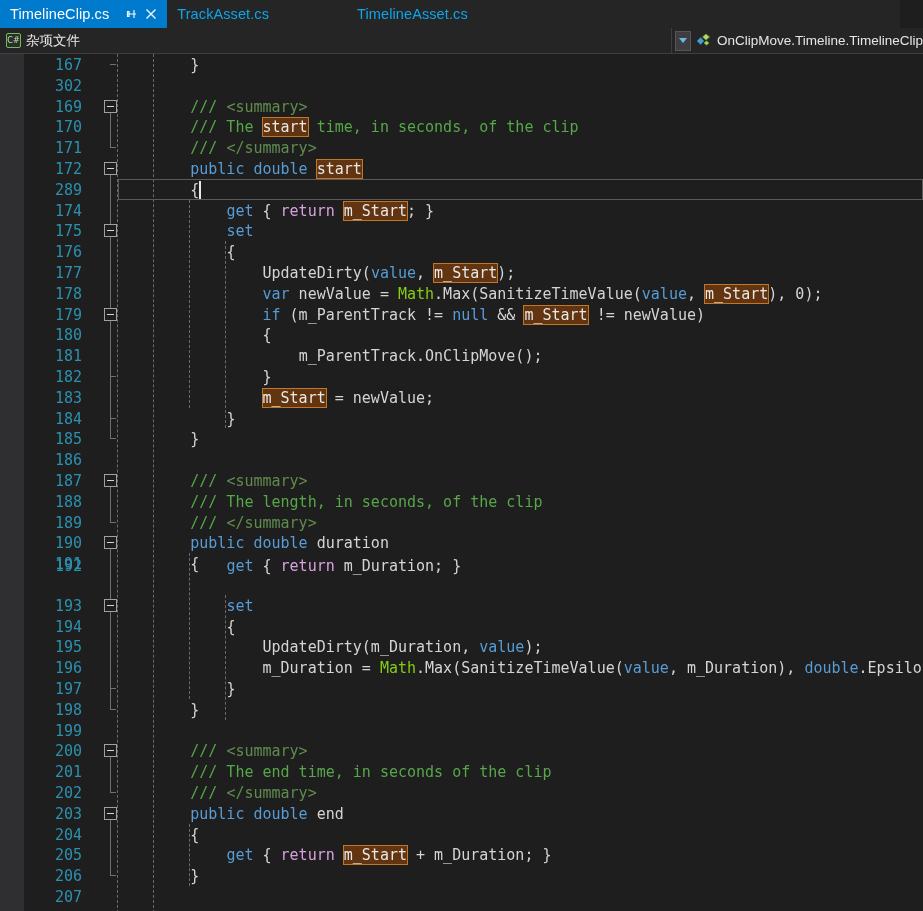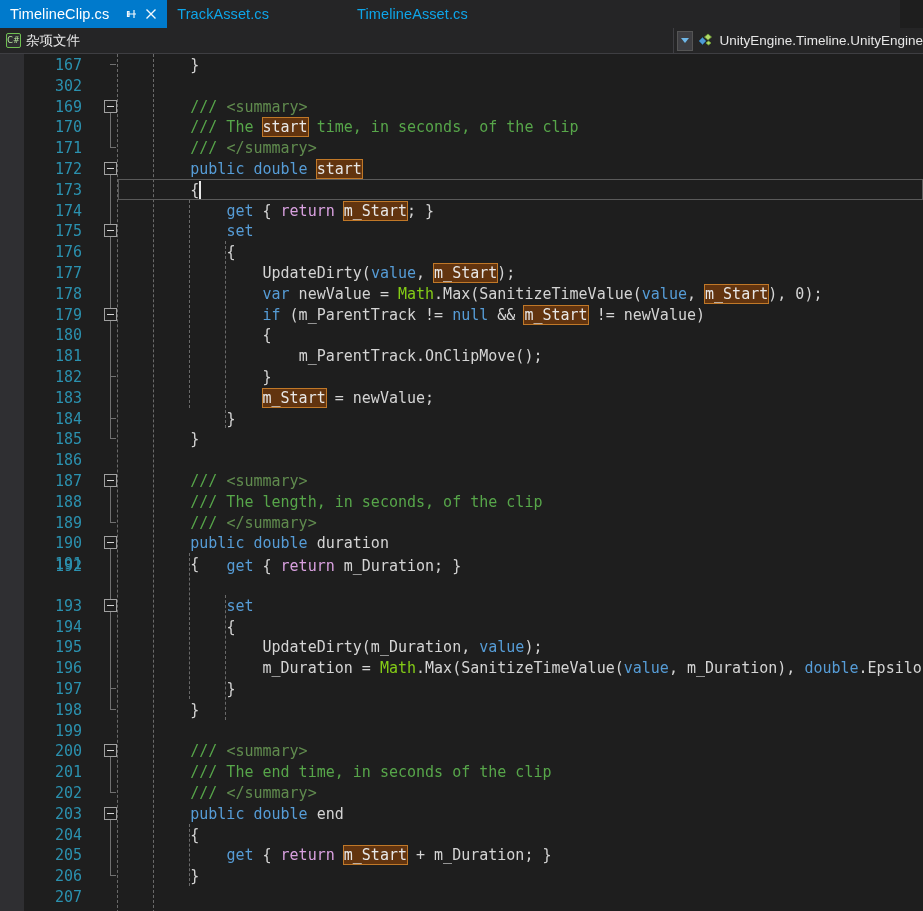--- a/index.html
+++ b/index.html
@@ -222,34 +222,34 @@
     <span class="dropdown-arrow">
         <i></i>
       </span>
     <span class="prop-icon">
       <svg width="17" height="15" viewBox="0 0 17 15">
         <path d="M2 8 l3.5-3.5 3.5 3.5 -3.5 3.5 z" fill="#4e9ad4" stroke="#2b6f9e" stroke-width=".8"></path>
         <path d="M7.5 4 l3.5-3 3.5 3 -3.5 3 z" fill="#b0d86a" stroke="#6f9e33" stroke-width=".8"></path>
         <path d="M9 10 l2.5-2 2.5 2 -2.5 2 z" fill="#b0d86a" stroke="#6f9e33" stroke-width=".8"></path>
       </svg>
     </span>
-    <span class="nav-text">UnityEngine.Timeline.UnityEngine</span>
+    <span class="nav-text">OnClipMove.Timeline.TimelineClip</span>
   </div>
 </div>
 
 <div id="editor">
   <div id="indicator-margin"></div>
   <div id="code-surface">
       <div class="line" style="top: 1px;"><span class="lnum">167</span><span class="code"><span>        </span><span class="id">}</span></span></div>
       <div class="line" style="top: 21.8px;"><span class="lnum">302</span><span class="code"><span></span></span></div>
       <div class="line" style="top: 42.6px;"><span class="lnum">169</span><span class="code"><span>        </span><span class="cmt">/// </span><span class="xml">&lt;summary&gt;</span></span></div>
       <div class="line" style="top: 63.4px;"><span class="lnum">170</span><span class="code"><span>        </span><span class="cmt">/// The </span><span class="cmt hl">start</span><span class="cmt"> time, in seconds, of the clip</span></span></div>
       <div class="line" style="top: 84.2px;"><span class="lnum">171</span><span class="code"><span>        </span><span class="cmt">/// </span><span class="xml">&lt;/summary&gt;</span></span></div>
       <div class="line" style="top: 105px;"><span class="lnum">172</span><span class="code"><span>        </span><span class="kw">public</span><span class="id"> </span><span class="kw">double</span><span class="id"> </span><span class="id hl">start</span></span></div>
-      <div class="line" style="top: 125.8px;"><span class="lnum">173</span><span class="code"><span>        </span><span class="id">{</span></span></div>
+      <div class="line" style="top: 125.8px;"><span class="lnum">289</span><span class="code"><span>        </span><span class="id">{</span></span></div>
       <div class="line" style="top: 146.6px;"><span class="lnum">174</span><span class="code"><span>            </span><span class="kw">get</span><span class="id"> { </span><span class="ret">return</span><span class="id"> </span><span class="id hl">m_Start</span><span class="id">; }</span></span></div>
       <div class="line" style="top: 167.4px;"><span class="lnum">175</span><span class="code"><span>            </span><span class="kw">set</span></span></div>
       <div class="line" style="top: 188.2px;"><span class="lnum">176</span><span class="code"><span>            </span><span class="id">{</span></span></div>
       <div class="line" style="top: 209px;"><span class="lnum">177</span><span class="code"><span>                </span><span class="id">UpdateDirty</span><span class="id">(</span><span class="kw">value</span><span class="id">, </span><span class="id hl">m_Start</span><span class="id">);</span></span></div>
       <div class="line" style="top: 229.8px;"><span class="lnum">178</span><span class="code"><span>                </span><span class="kw">var</span><span class="id"> newValue = </span><span class="typ">Math</span><span class="id">.Max(SanitizeTimeValue(</span><span class="kw">value</span><span class="id">, </span><span class="id hl">m_Start</span><span class="id">), </span><span class="id">0</span><span class="id">);</span></span></div>
       <div class="line" style="top: 250.6px;"><span class="lnum">179</span><span class="code"><span>                </span><span class="kw">if</span><span class="id"> (m_ParentTrack != </span><span class="kw">null</span><span class="id"> &amp;&amp; </span><span class="id hl">m_Start</span><span class="id"> != newValue)</span></span></div>
       <div class="line" style="top: 271.4px;"><span class="lnum">180</span><span class="code"><span>                </span><span class="id">{</span></span></div>
       <div class="line" style="top: 292.2px;"><span class="lnum">181</span><span class="code"><span>                    </span><span class="id">m_ParentTrack.OnClipMove();</span></span></div>
       <div class="line" style="top: 313px;"><span class="lnum">182</span><span class="code"><span>                </span><span class="id">}</span></span></div>
       <div class="line" style="top: 333.8px;"><span class="lnum">183</span><span class="code"><span>                </span><span class="id hl">m_Start</span><span class="id"> = newValue;</span></span></div>

